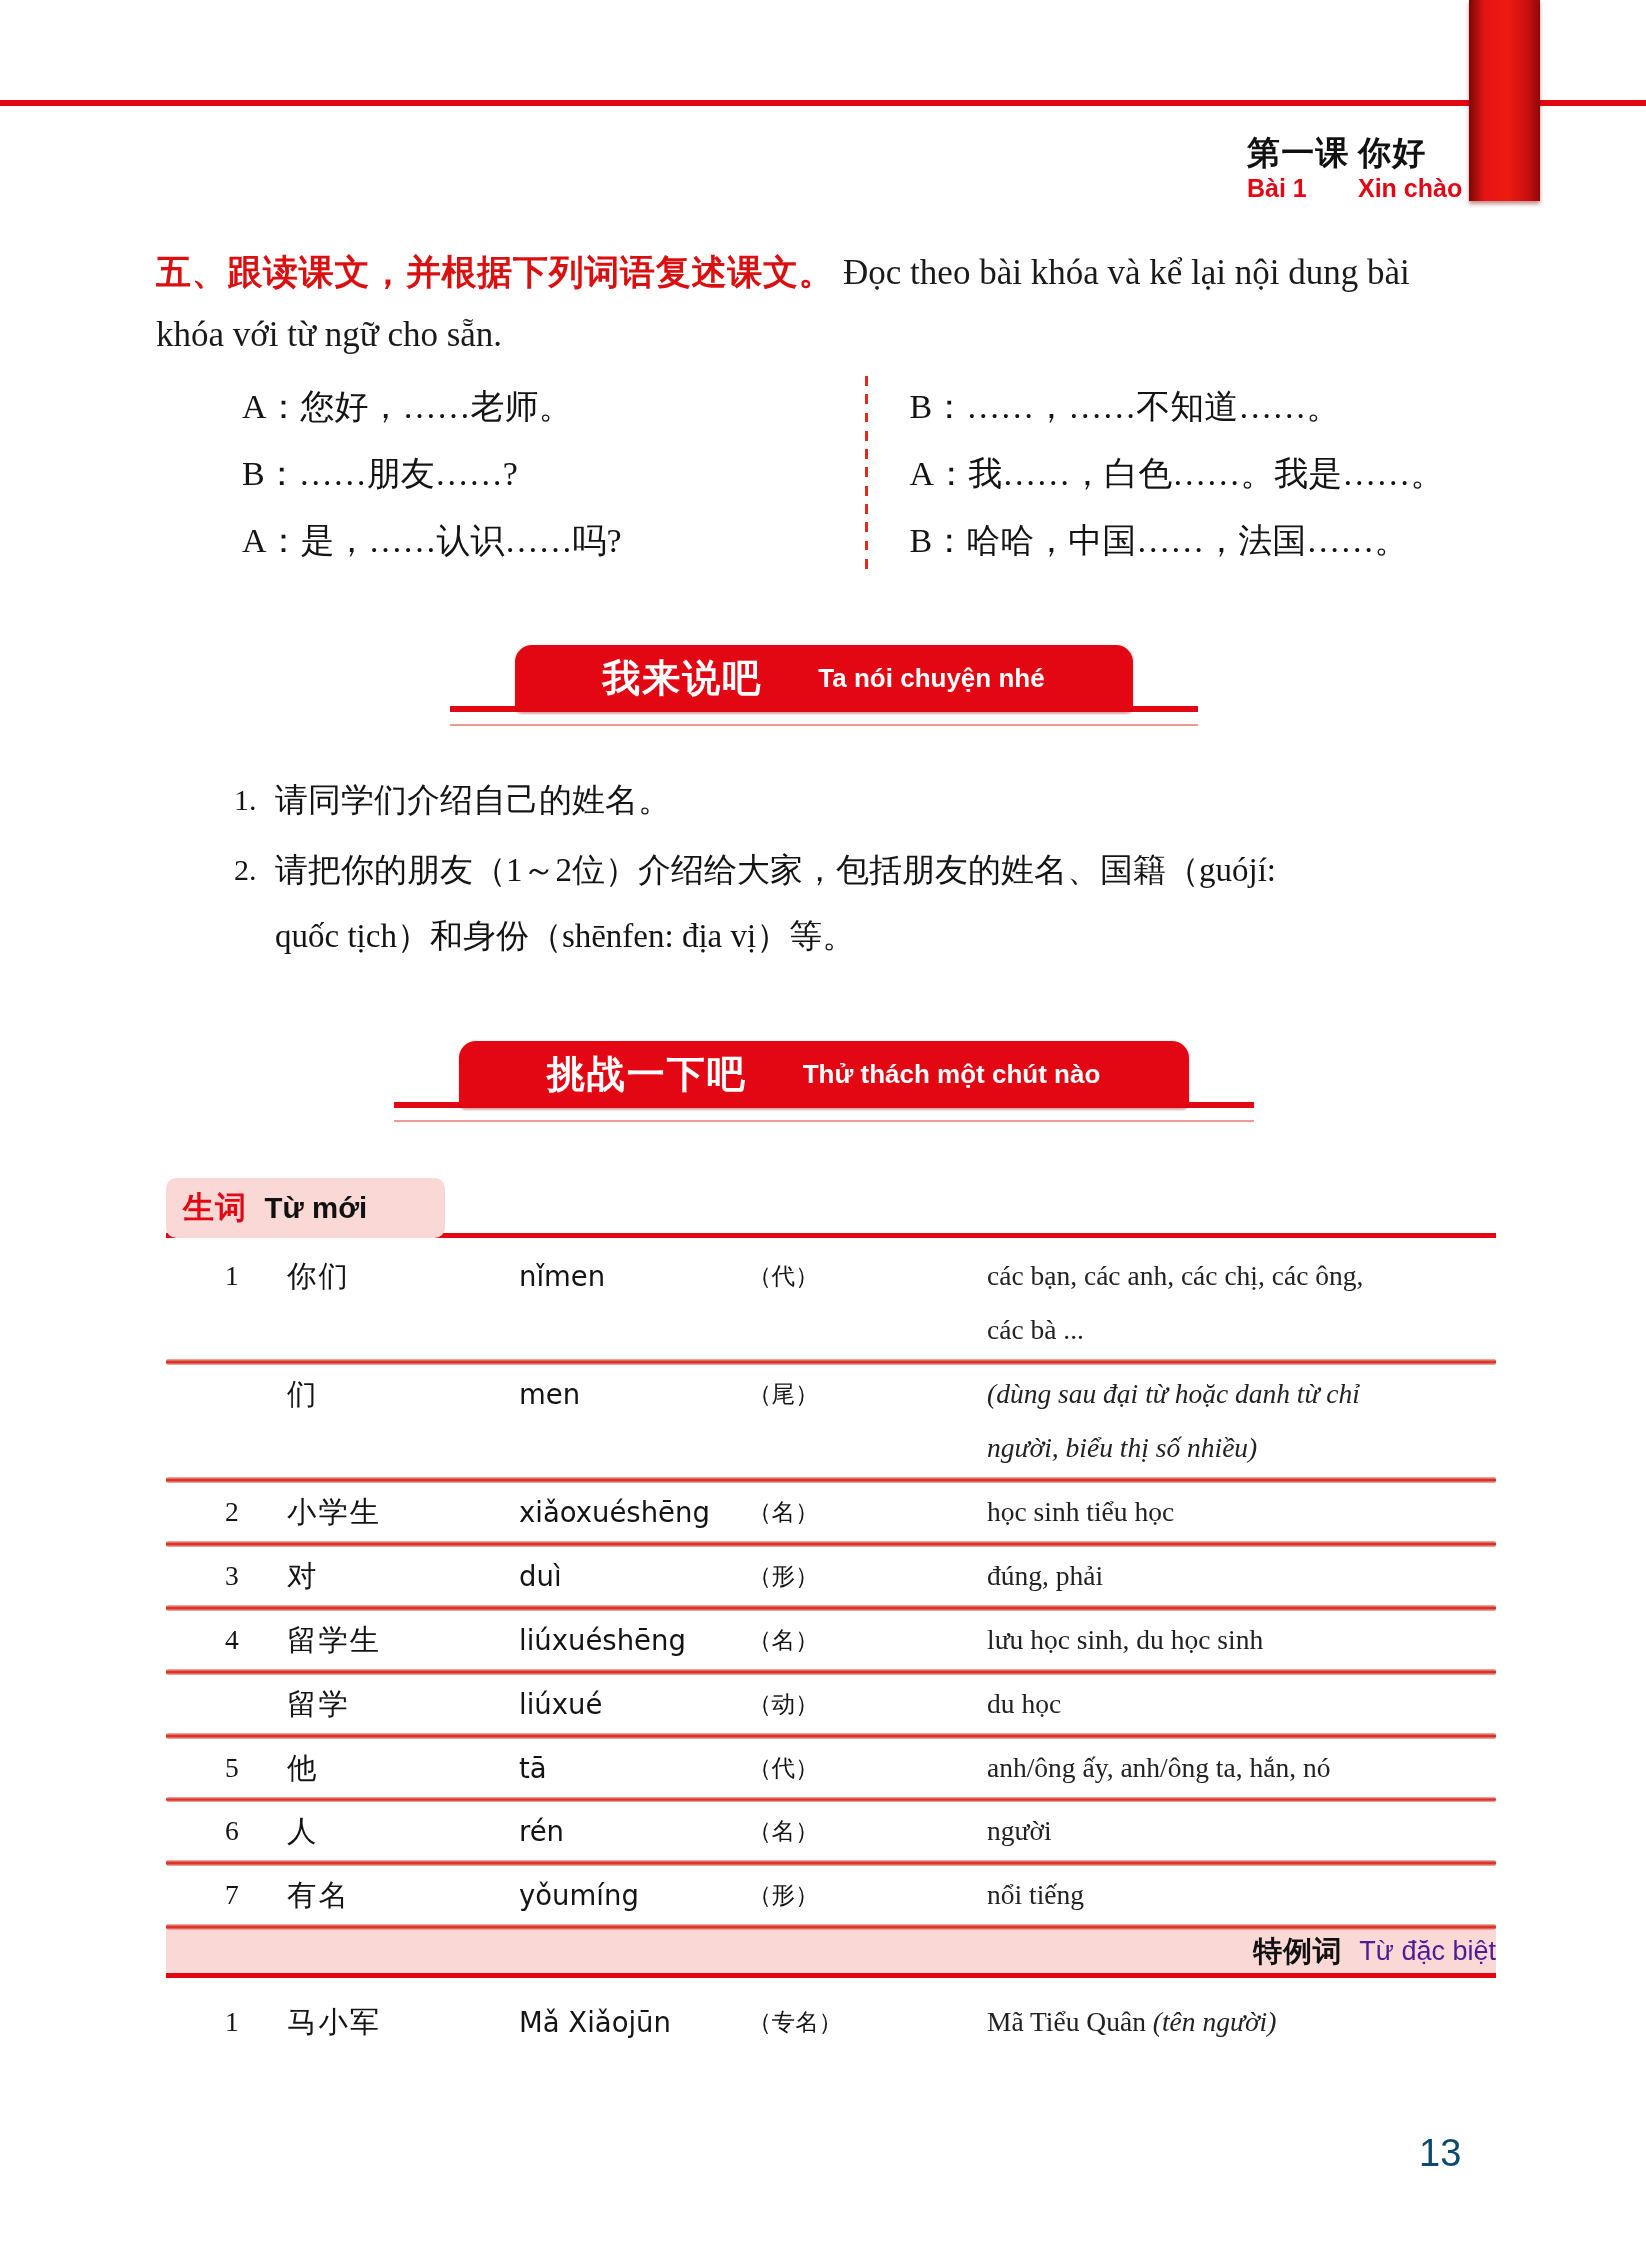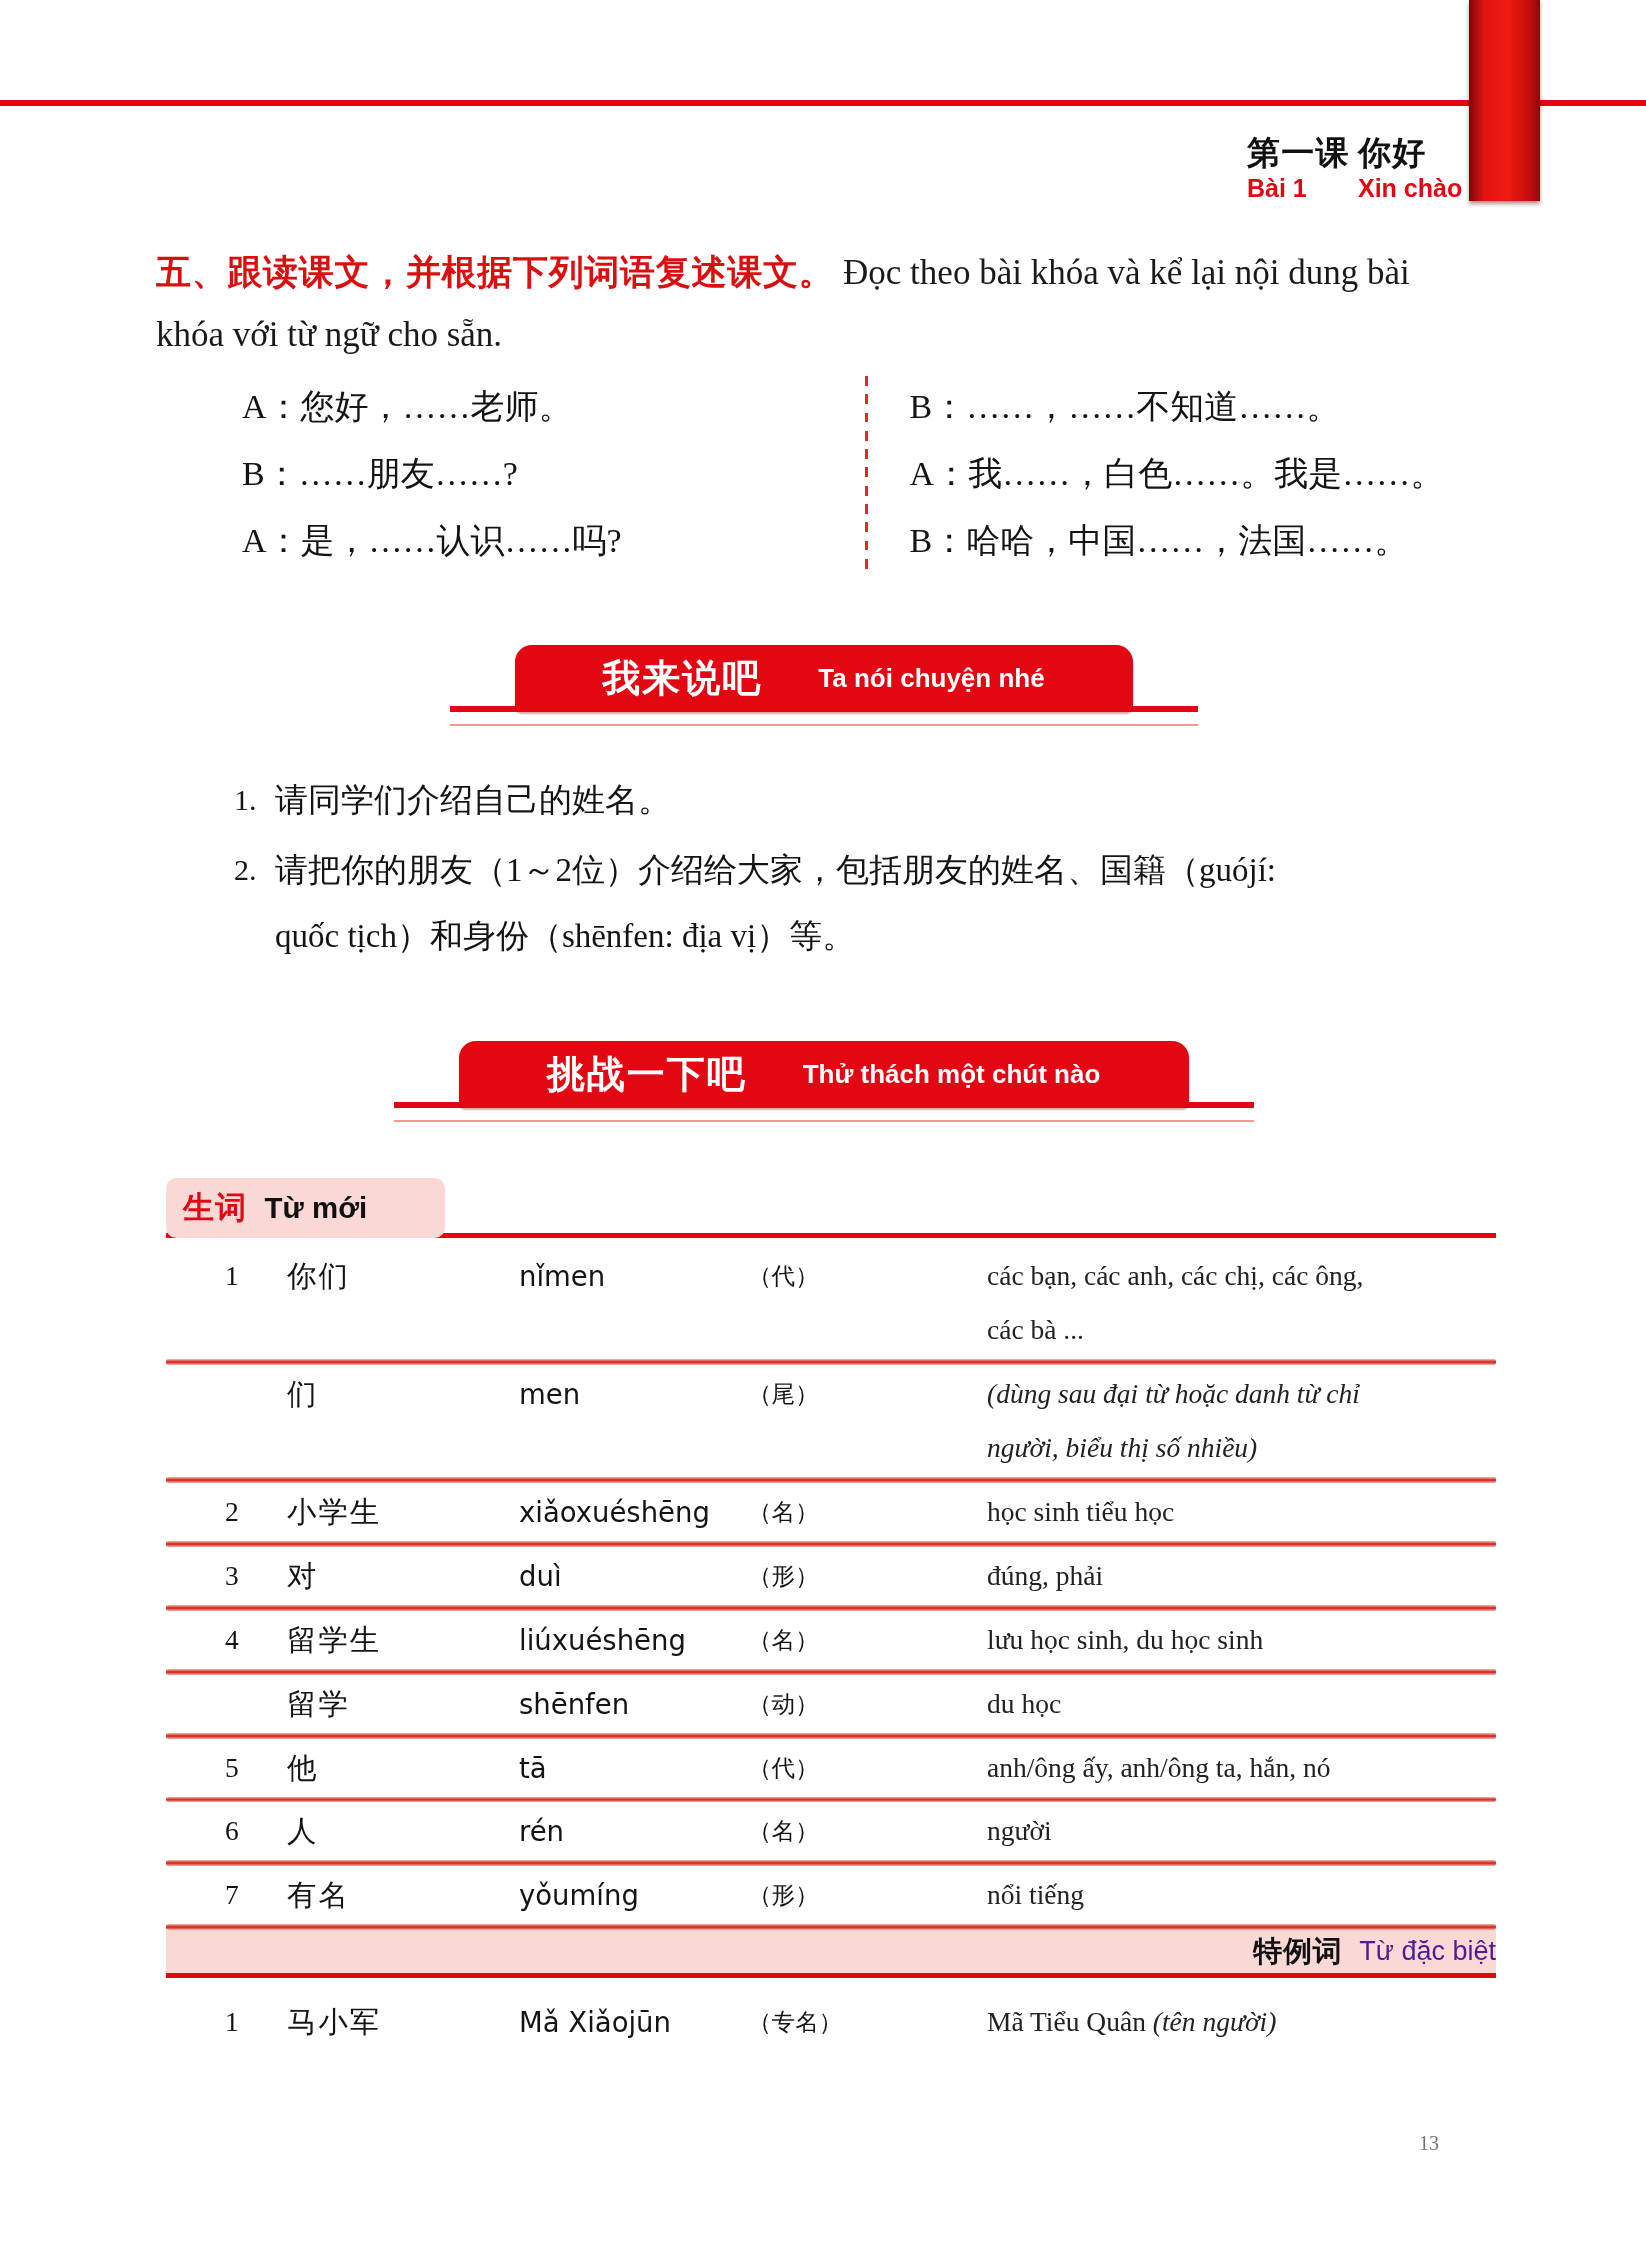--- a/index.html
+++ b/index.html
@@ -96,21 +96,21 @@
     border-bottom:5.2px solid #e30613;
     justify-content:flex-end;
   }
   .special-band .sb-cn { font-family:"Liberation Sans","DejaVu Sans",sans-serif; font-weight:700; font-size:29px; color:#111; letter-spacing:0.7px; }
   .special-band .sb-vi { font-family:"Liberation Sans","DejaVu Sans",sans-serif; font-weight:400; font-size:27px; color:#4c1d95; margin-left:17px; }
   .special-row { margin-top:14.4px; }
   .note { font-style:italic; }
   
   .page-number {
     position:absolute; top:2132px; left:1419px;
-    font-family:Liberation Serif, serif; font-size:20px; color:#737373;
+    font-family:Liberation Sans, sans-serif; font-size:38px; color:#0c4a6e;
   }
 </style>
 </head>
 <body>
 
 <div class="page">
 
   <div class="top-rule"></div>
   <div class="corner-bar"></div>
 
@@ -248,21 +248,21 @@
         <span class="c-meaning">
           <span class="mline">lưu học sinh, du học sinh</span>
           <span class="mline"></span>
         </span>
       </div>
       <div class="sep"></div>
 
       <div class="vrow">
         <span class="c-num"></span>
         <span class="c-word">留学</span>
-        <span class="c-pinyin">shēnfen</span>
+        <span class="c-pinyin">liúxué</span>
         <span class="c-pos">（动）</span>
         <span class="c-meaning">
           <span class="mline">du học</span>
           <span class="mline"></span>
         </span>
       </div>
       <div class="sep"></div>
 
       <div class="vrow">
         <span class="c-num">5</span>

